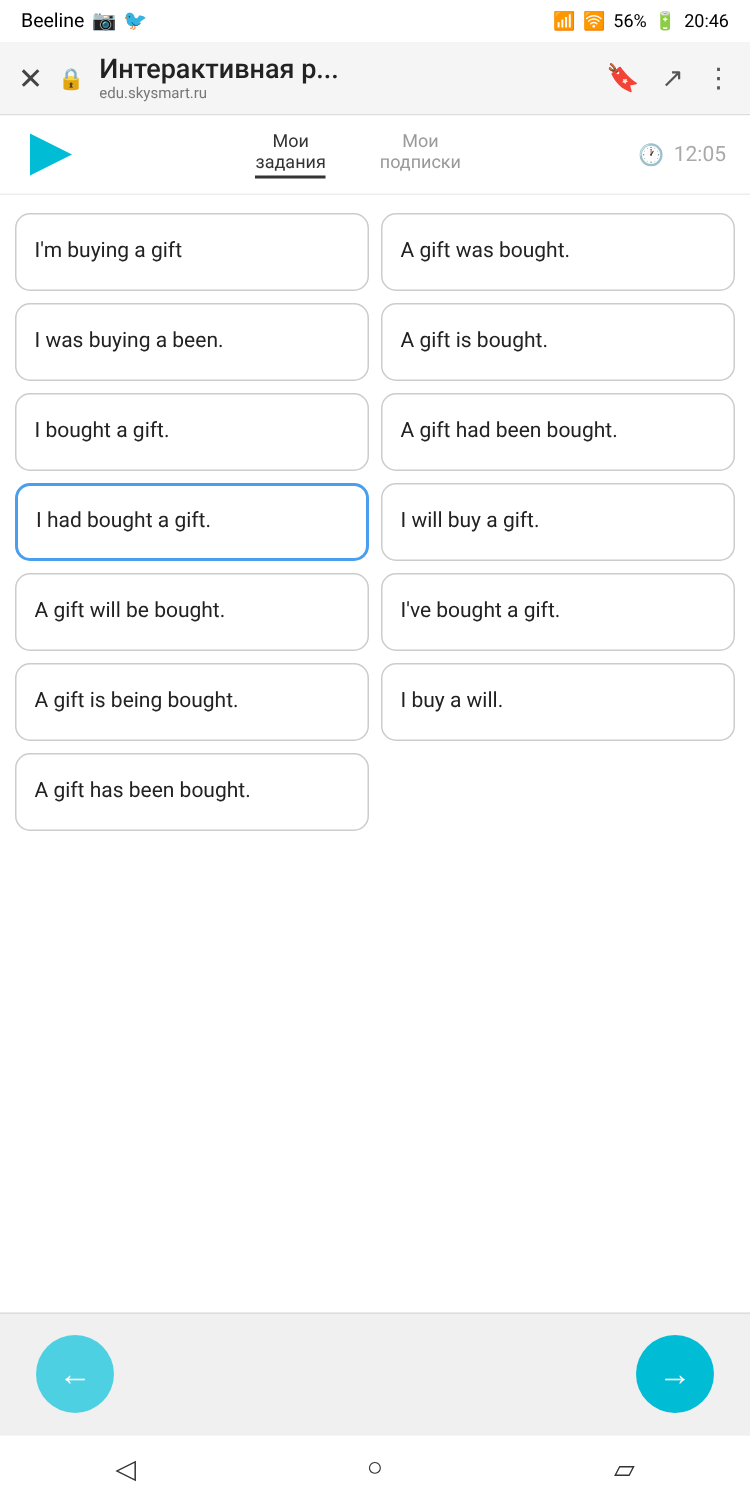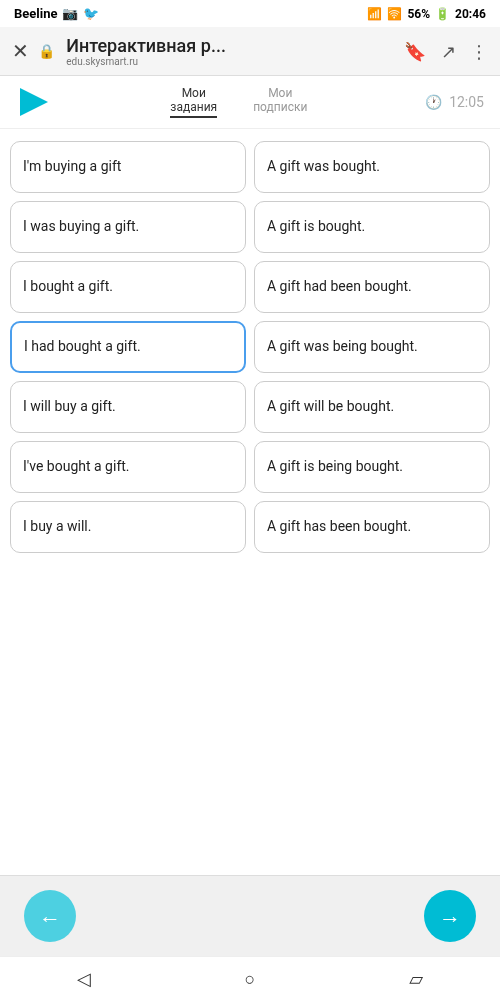--- a/index.html
+++ b/index.html
@@ -14,21 +14,21 @@
     }
 
     
     .status-bar {
       background: #fff;
       display: flex;
       justify-content: space-between;
       align-items: center;
       padding: 6px 14px;
       font-size: 13px;
-      font-weight: 700;
+      font-weight: 400;
     }
     .status-left { display: flex; align-items: center; gap: 5px; }
     .status-right { display: flex; align-items: center; gap: 5px; font-size: 12px; }
 
     
     .browser-bar {
       background: #f5f5f5;
       border-bottom: 1px solid #ddd;
       padding: 8px 12px;
       display: flex;
@@ -198,26 +198,25 @@
   <div class="time-block">
     <span>🕐</span>
     <span>12:05</span>
   </div>
 </div>
 
 <div class="main-content">
   <div class="match-grid" id="match-grid">
   <div class="card">I'm buying a gift</div>
       <div class="card right-col">A gift was bought.</div>
-      <div class="card">I was buying a gift.</div>
+      <div class="card">I was buying a been.</div>
       <div class="card right-col">A gift is bought.</div>
       <div class="card">I bought a gift.</div>
       <div class="card right-col">A gift had been bought.</div>
       <div class="card selected">I had bought a gift.</div>
-      <div class="card right-col">A gift was being bought.</div>
       <div class="card">I will buy a gift.</div>
       <div class="card right-col">A gift will be bought.</div>
       <div class="card">I've bought a gift.</div>
       <div class="card right-col">A gift is being bought.</div>
       <div class="card">I buy a will.</div>
       <div class="card right-col">A gift has been bought.</div>
     </div>
 </div>
 
 <div class="bottom-nav">

